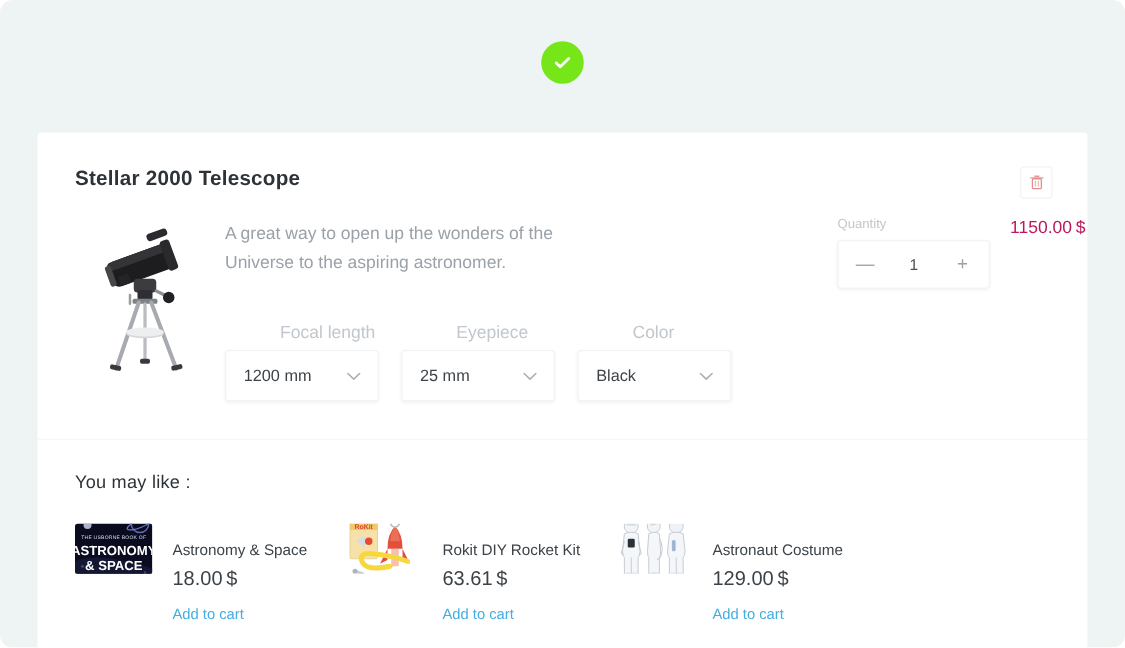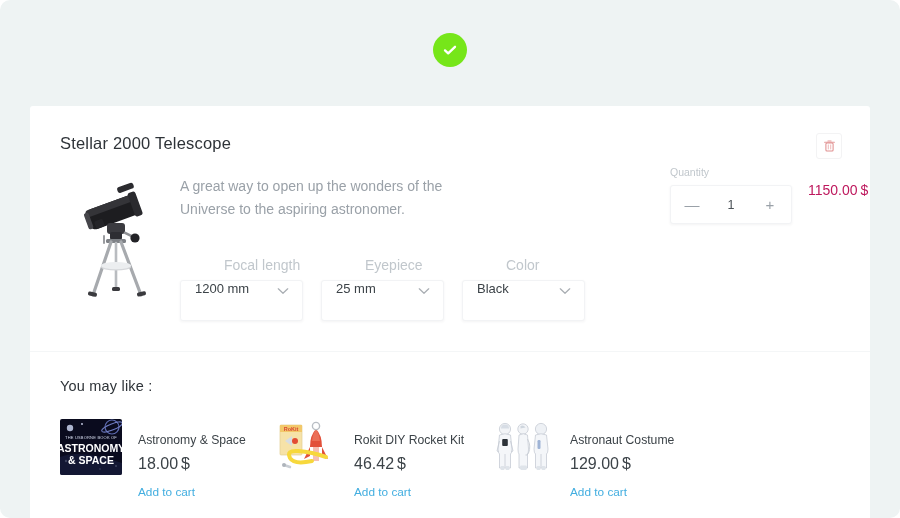--- a/index.html
+++ b/index.html
@@ -56,21 +56,21 @@
   .card-section-main {
     padding: 28px 30px 30px 30px;
     border-bottom: 1px solid #f4f6f7;
     position: relative;
   }
 
   .product-title {
     font-size: 16.5px;
     color: #2e3338;
     letter-spacing: .2px;
-    font-weight: 400;
+    font-weight: 700;
   }
 
   .trash-btn {
     position: absolute;
     right: 28px;
     top: 27px;
     width: 26px;
     height: 26px;
     border: 1px solid #f3f3f4;
     border-radius: 3px;
@@ -120,37 +120,38 @@
     display: block;
     margin-left: 44px;
   }
   .select-box {
     height: 41px;
     background: #fff;
     border: 1px solid #f2f3f5;
     border-radius: 3px;
     box-shadow: 0 1px 3px rgba(30,40,60,.055);
     display: flex;
+    align-items: center;
     justify-content: space-between;
     padding: 0 13px 0 14px;
     cursor: pointer;
   }
   .select-value {
     font-size: 13px;
     color: #3c4348;
   }
   .chev { display: block; }
 
   
   .qty-col {
     position: absolute;
     left: 640px;
-    top: 60px;
-    display: flex;
-    align-items: center;
+    top: 67px;
+    display: flex;
+    align-items: flex-start;
   }
   .qty-wrap { }
   .qty-label {
     font-size: 10.5px;
     color: #c1c7cc;
     display: block;
     margin-bottom: 7px;
   }
   .stepper {
     width: 122px;
@@ -205,21 +206,21 @@
     margin-top: 25px;
   }
   .reco-item {
     display: flex;
     width: 216px;
     margin-right: 0;
   }
   .reco-item:nth-child(2) { margin-left: 0px; }
   .reco-thumb {
     width: 62px;
-    height: 56px;
+    height: 40px;
     flex: 0 0 62px;
     border-radius: 2px;
     overflow: hidden;
     display: flex;
     align-items: center;
     justify-content: center;
     background: #fff;
   }
   .reco-meta { padding-left: 16px; padding-top: 2px; margin-top: 12px; }
   .reco-name {
@@ -430,21 +431,21 @@
               <circle cx="40" cy="7" r="3.6" fill="none" stroke="#b9bec4" stroke-width="1.4"></circle>
 
               <path d="M36 42 q-18 4 -22 -3 q-4 -8 8 -7 q14 1 28 6" fill="none" stroke="#f7d83c" stroke-width="4" stroke-linecap="round"></path>
               <path d="M14 48 l-6 -2" stroke="#c9ced4" stroke-width="2.4" stroke-linecap="round"></path>
               <circle cx="8" cy="46" r="2" fill="#aeb4bb"></circle>
             </svg>
           </div>
           <div class="reco-meta">
             <span class="reco-name">Rokit DIY Rocket Kit</span>
             <span class="reco-price">
-              <span>46.42</span><span class="cur">$</span>
+              <span>63.61</span><span class="cur">$</span>
             </span>
             <span class="add-cart">Add to cart</span>
           </div>
         </div>
 
         <div class="reco-item">
           <div class="reco-thumb">
             <svg width="62" height="56" viewBox="0 0 62 56">
               <rect width="62" height="56" fill="#ffffff"></rect>
 

